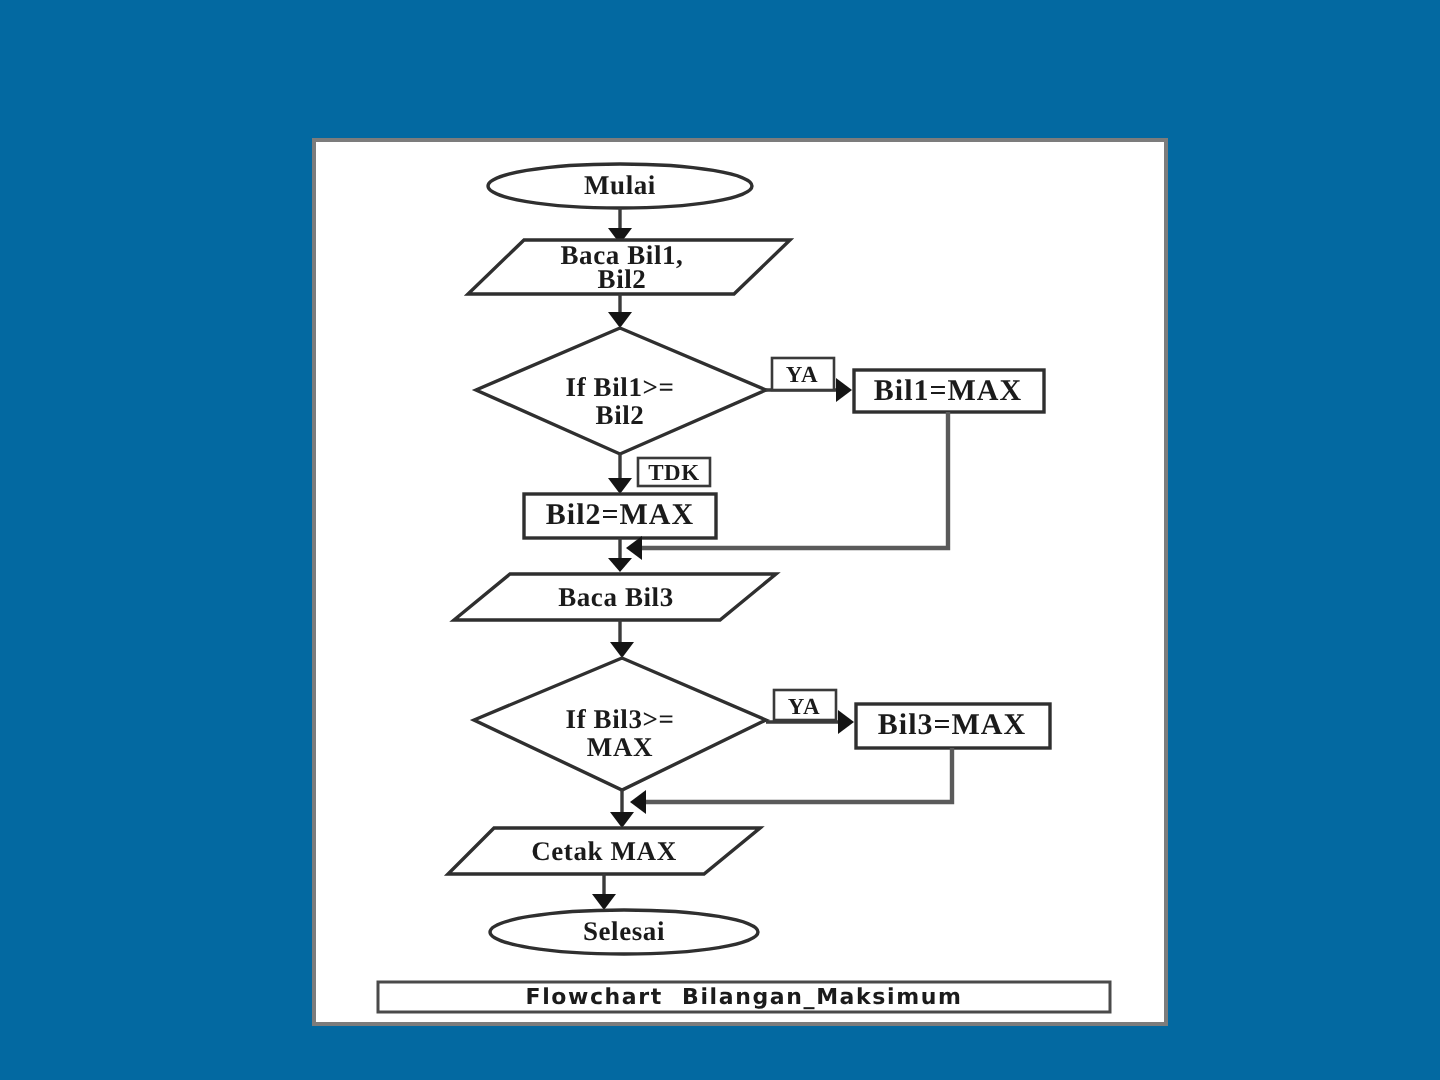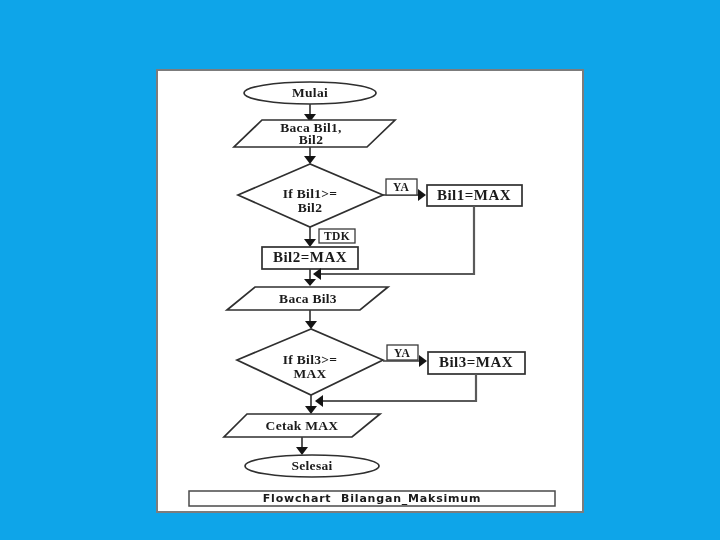--- a/index.html
+++ b/index.html
@@ -8,21 +8,21 @@
     background: #ffffff;
     width: 720px;
     height: 540px;
     overflow: hidden;
     font-family: "Liberation Serif", serif;
   }
   .slide {
     position: relative;
     width: 720px;
     height: 540px;
-    background: #0ea5e9;
+    background: #0369a1;
   }
   .flowchart-frame {
     position: absolute;
     left: 156px;
     top: 69px;
     width: 428px;
     height: 444px;
     border: 2px solid #7c7c7c;
     box-sizing: border-box;
     background: #ffffff;

